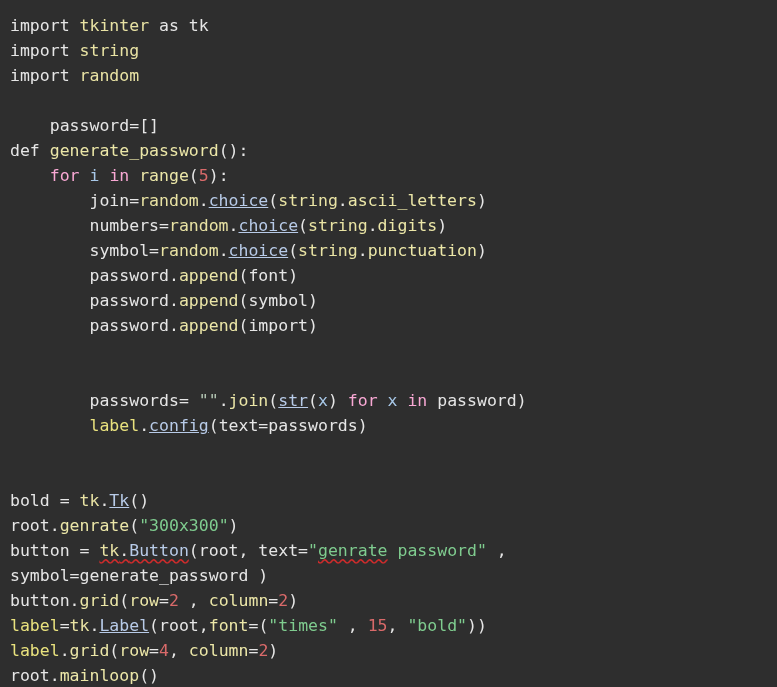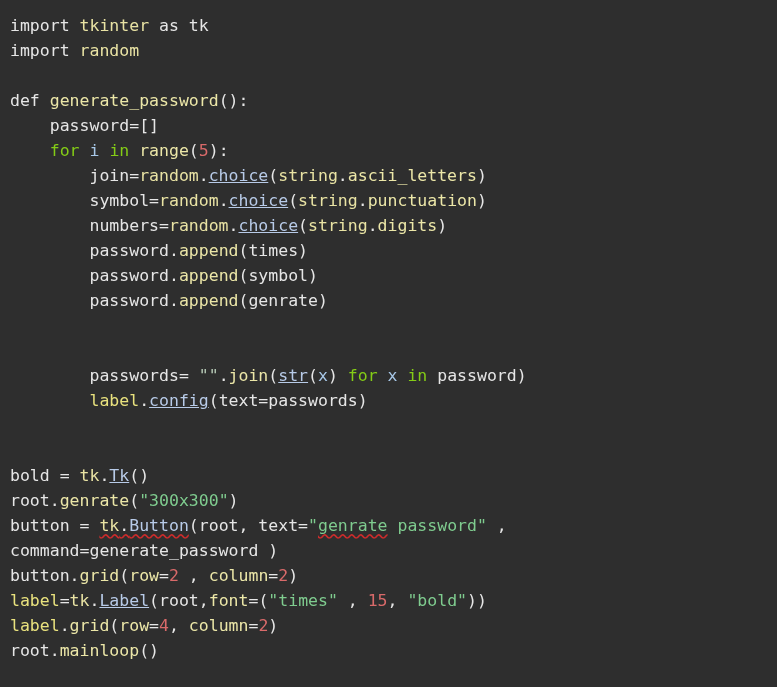--- a/index.html
+++ b/index.html
@@ -24,21 +24,21 @@
   .code-line {
     height: 25px;
     line-height: 25px;
     white-space: pre;
     padding-left: 10px;
     box-sizing: border-box;
   }
   .tok { white-space: pre; }
   
   .c-plain   { color: #e6e6e6; }
-  .c-kw      { color: #84cc16; }   
+  .c-kw      { color: #f9a8d4; }   
   .c-fn      { color: #ece7a8; }   
   .c-attr    { color: #b8cbe8; text-decoration: underline; }   
   .c-ident   { color: #a8c8e8; }   
   .c-num     { color: #d96a6a; }   
   .c-str     { color: #7fcc8f; }   
   .c-mod     { color: #e9e3a4; }   
   .c-lbl     { color: #e9e27e; }   
   .c-emptystr{ color: #b6c9b6; }   
   .squiggle {
     text-decoration: underline wavy #cc2b2b;
@@ -46,39 +46,40 @@
     -webkit-text-decoration: underline wavy #cc2b2b;
     text-underline-offset: 2px;
   }
 </style>
 </head>
 <body style="background: rgb(46, 46, 46);">
 
 <div id="editor" style="background: rgb(46, 46, 46); color: rgb(230, 230, 230);">
   <div id="code-body">
       <div class="code-line"><span class="tok c-plain">import</span><span class="tok c-plain"> </span><span class="tok c-mod">tkinter</span><span class="tok c-plain"> </span><span class="tok c-plain">as</span><span class="tok c-plain"> </span><span class="tok c-plain">tk</span></div>
+      <div class="code-line"><span class="tok c-plain">import</span><span class="tok c-plain"> </span><span class="tok c-mod">string</span></div>
       <div class="code-line"><span class="tok c-plain">import</span><span class="tok c-plain"> </span><span class="tok c-mod">random</span></div>
       <div class="code-line"><span class="tok c-plain">&nbsp;</span></div>
+      <div class="code-line"><span class="tok c-plain">    password=[]</span></div>
       <div class="code-line"><span class="tok c-plain">def</span><span class="tok c-plain"> </span><span class="tok c-fn">generate_password</span><span class="tok c-plain">():</span></div>
-      <div class="code-line"><span class="tok c-plain">    password=[]</span></div>
       <div class="code-line"><span class="tok c-plain">    </span><span class="tok c-kw">for</span><span class="tok c-plain"> </span><span class="tok c-ident">i</span><span class="tok c-plain"> </span><span class="tok c-kw">in</span><span class="tok c-plain"> </span><span class="tok c-fn">range</span><span class="tok c-plain">(</span><span class="tok c-num">5</span><span class="tok c-plain">):</span></div>
       <div class="code-line"><span class="tok c-plain">        join=</span><span class="tok c-mod">random</span><span class="tok c-plain">.</span><span class="tok c-attr">choice</span><span class="tok c-plain">(</span><span class="tok c-mod">string</span><span class="tok c-plain">.</span><span class="tok c-fn">ascii_letters</span><span class="tok c-plain">)</span></div>
+      <div class="code-line"><span class="tok c-plain">        numbers=</span><span class="tok c-mod">random</span><span class="tok c-plain">.</span><span class="tok c-attr">choice</span><span class="tok c-plain">(</span><span class="tok c-mod">string</span><span class="tok c-plain">.</span><span class="tok c-fn">digits</span><span class="tok c-plain">)</span></div>
       <div class="code-line"><span class="tok c-plain">        symbol=</span><span class="tok c-mod">random</span><span class="tok c-plain">.</span><span class="tok c-attr">choice</span><span class="tok c-plain">(</span><span class="tok c-mod">string</span><span class="tok c-plain">.</span><span class="tok c-fn">punctuation</span><span class="tok c-plain">)</span></div>
-      <div class="code-line"><span class="tok c-plain">        numbers=</span><span class="tok c-mod">random</span><span class="tok c-plain">.</span><span class="tok c-attr">choice</span><span class="tok c-plain">(</span><span class="tok c-mod">string</span><span class="tok c-plain">.</span><span class="tok c-fn">digits</span><span class="tok c-plain">)</span></div>
-      <div class="code-line"><span class="tok c-plain">        password</span><span class="tok c-plain">.</span><span class="tok c-fn">append</span><span class="tok c-plain">(times)</span></div>
+      <div class="code-line"><span class="tok c-plain">        password</span><span class="tok c-plain">.</span><span class="tok c-fn">append</span><span class="tok c-plain">(font)</span></div>
       <div class="code-line"><span class="tok c-plain">        password</span><span class="tok c-plain">.</span><span class="tok c-fn">append</span><span class="tok c-plain">(symbol)</span></div>
-      <div class="code-line"><span class="tok c-plain">        password</span><span class="tok c-plain">.</span><span class="tok c-fn">append</span><span class="tok c-plain">(genrate)</span></div>
+      <div class="code-line"><span class="tok c-plain">        password</span><span class="tok c-plain">.</span><span class="tok c-fn">append</span><span class="tok c-plain">(import)</span></div>
       <div class="code-line"><span class="tok c-plain">&nbsp;</span></div>
       <div class="code-line"><span class="tok c-plain">&nbsp;</span></div>
       <div class="code-line"><span class="tok c-plain">        passwords= </span><span class="tok c-emptystr">""</span><span class="tok c-plain">.</span><span class="tok c-fn">join</span><span class="tok c-plain">(</span><span class="tok c-attr">str</span><span class="tok c-plain">(</span><span class="tok c-ident">x</span><span class="tok c-plain">) </span><span class="tok c-kw">for</span><span class="tok c-plain"> </span><span class="tok c-ident">x</span><span class="tok c-plain"> </span><span class="tok c-kw">in</span><span class="tok c-plain"> password)</span></div>
       <div class="code-line"><span class="tok c-plain">        </span><span class="tok c-lbl">label</span><span class="tok c-plain">.</span><span class="tok c-attr">config</span><span class="tok c-plain">(text=passwords)</span></div>
       <div class="code-line"><span class="tok c-plain">&nbsp;</span></div>
       <div class="code-line"><span class="tok c-plain">&nbsp;</span></div>
       <div class="code-line"><span class="tok c-plain">bold = </span><span class="tok c-mod">tk</span><span class="tok c-plain">.</span><span class="tok c-attr">Tk</span><span class="tok c-plain">()</span></div>
       <div class="code-line"><span class="tok c-plain">root</span><span class="tok c-plain">.</span><span class="tok c-fn">genrate</span><span class="tok c-plain">(</span><span class="tok c-str">"300x300"</span><span class="tok c-plain">)</span></div>
       <div class="code-line"><span class="tok c-plain">button = </span><span class="tok c-mod squiggle">tk</span><span class="tok c-plain squiggle">.</span><span class="tok c-attr squiggle">Button</span><span class="tok c-plain">(root, text=</span><span class="tok c-str">"</span><span class="tok c-str squiggle">genrate</span><span class="tok c-str"> password"</span><span class="tok c-plain"> ,</span></div>
-      <div class="code-line"><span class="tok c-plain">command=generate_password )</span></div>
+      <div class="code-line"><span class="tok c-plain">symbol=generate_password )</span></div>
       <div class="code-line"><span class="tok c-plain">button</span><span class="tok c-plain">.</span><span class="tok c-fn">grid</span><span class="tok c-plain">(</span><span class="tok c-fn">row</span><span class="tok c-plain">=</span><span class="tok c-num">2</span><span class="tok c-plain"> , </span><span class="tok c-fn">column</span><span class="tok c-plain">=</span><span class="tok c-num">2</span><span class="tok c-plain">)</span></div>
       <div class="code-line"><span class="tok c-lbl">label</span><span class="tok c-plain">=</span><span class="tok c-mod">tk</span><span class="tok c-plain">.</span><span class="tok c-attr">Label</span><span class="tok c-plain">(root,</span><span class="tok c-fn">font</span><span class="tok c-plain">=(</span><span class="tok c-str">"times"</span><span class="tok c-plain"> , </span><span class="tok c-num">15</span><span class="tok c-plain">, </span><span class="tok c-str">"bold"</span><span class="tok c-plain">))</span></div>
       <div class="code-line"><span class="tok c-lbl">label</span><span class="tok c-plain">.</span><span class="tok c-fn">grid</span><span class="tok c-plain">(</span><span class="tok c-fn">row</span><span class="tok c-plain">=</span><span class="tok c-num">4</span><span class="tok c-plain">, </span><span class="tok c-fn">column</span><span class="tok c-plain">=</span><span class="tok c-num">2</span><span class="tok c-plain">)</span></div>
       <div class="code-line"><span class="tok c-plain">root</span><span class="tok c-plain">.</span><span class="tok c-fn">mainloop</span><span class="tok c-plain">()</span></div>
     </div>
 </div>
 
 </body></html>

